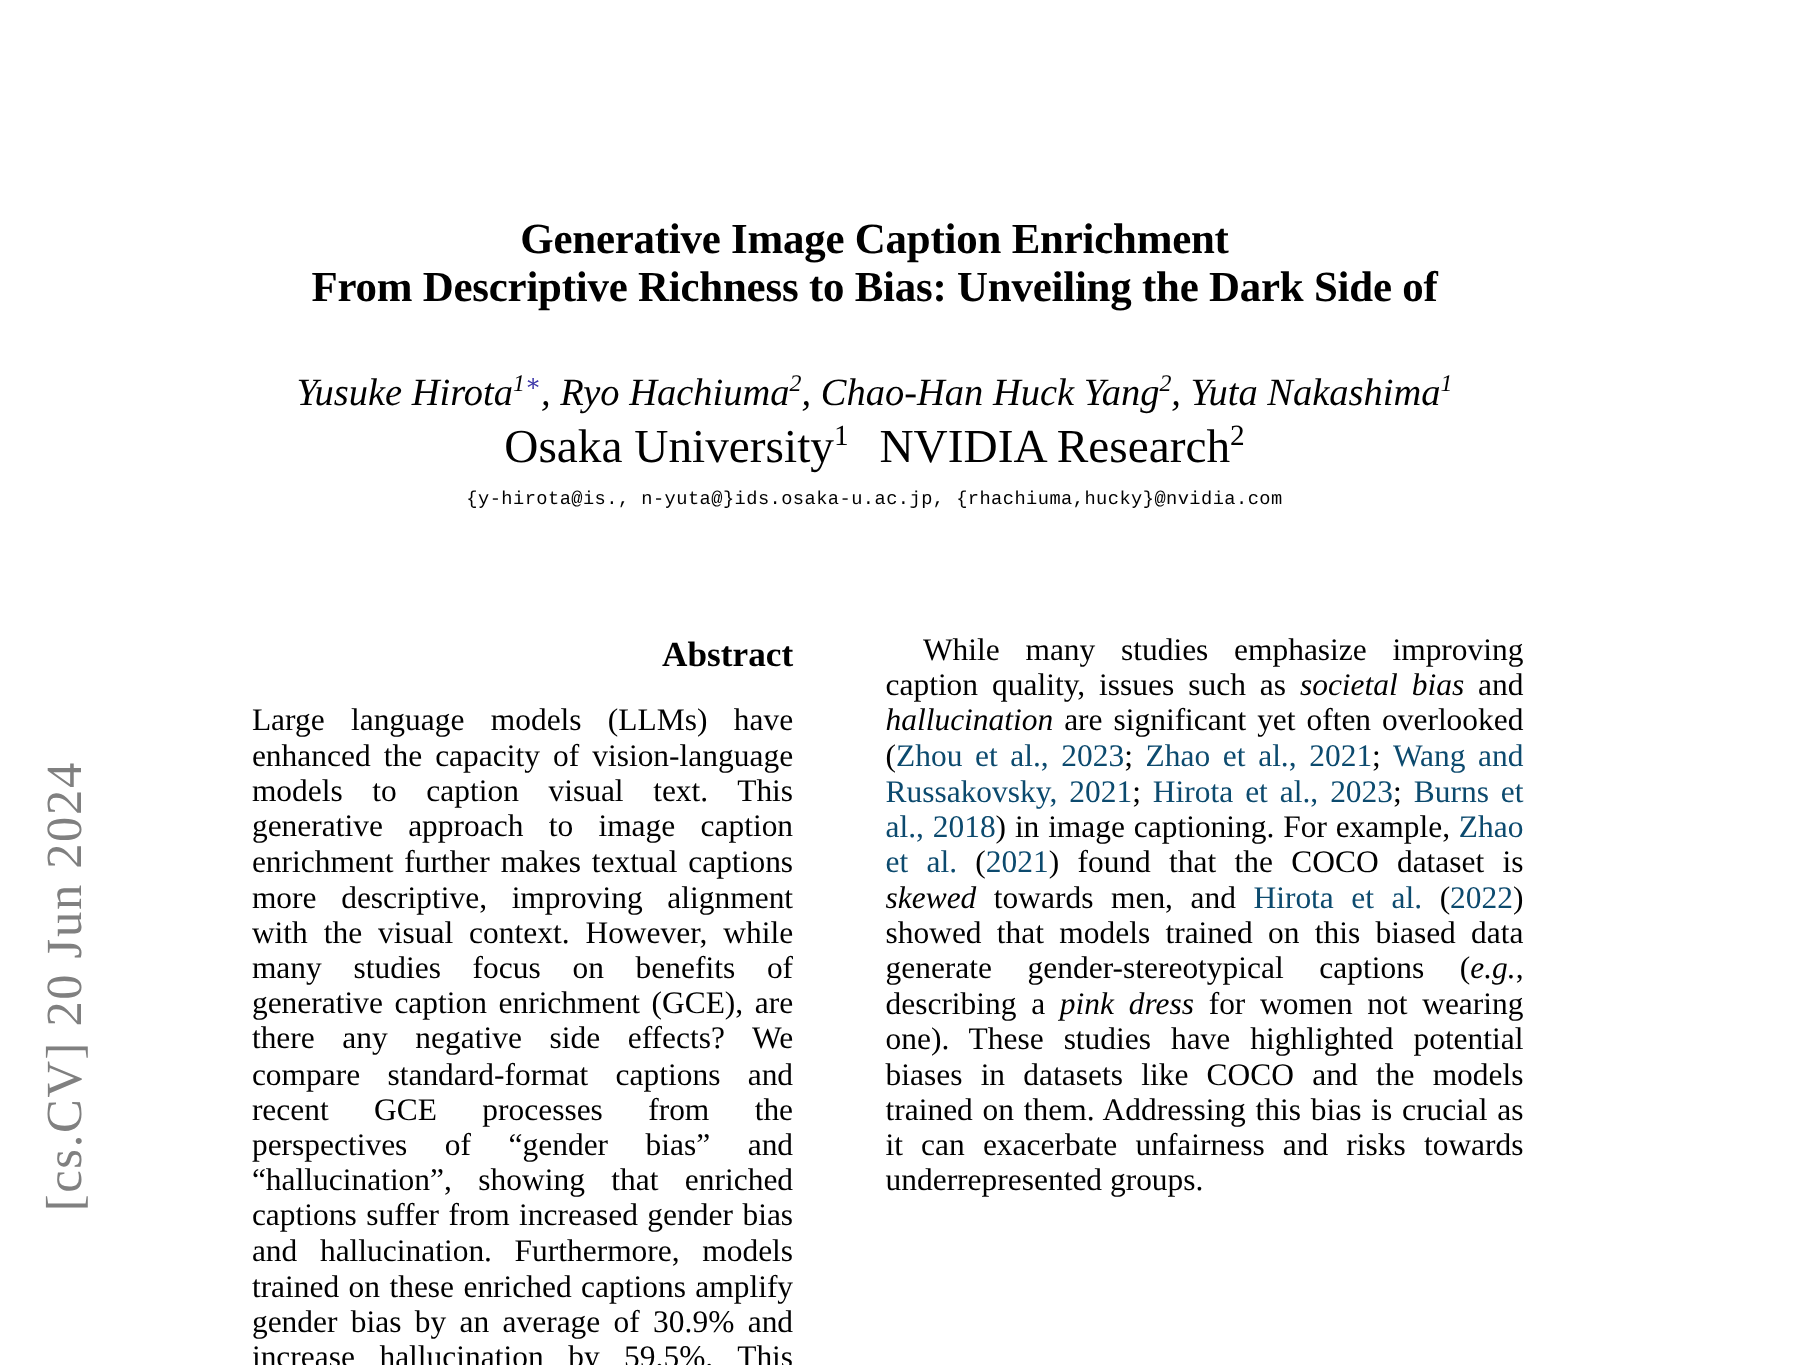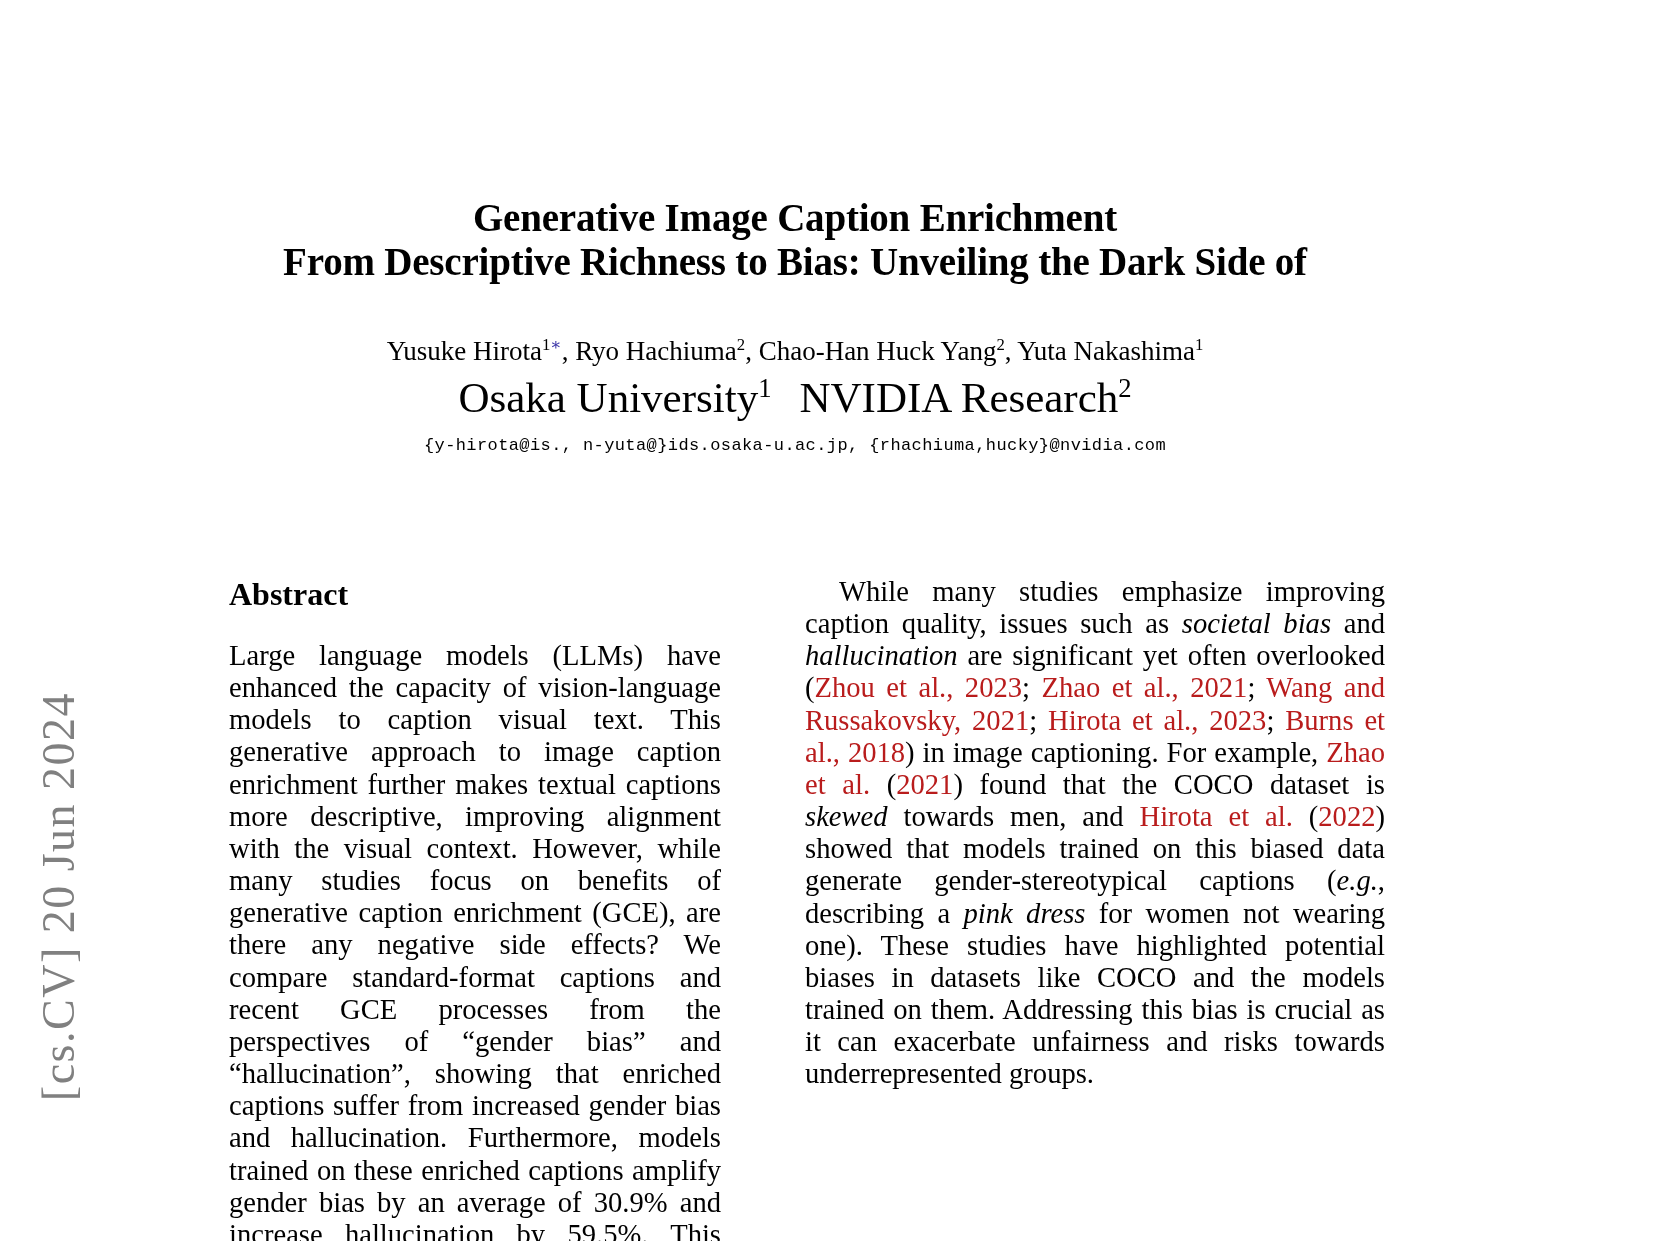--- a/index.html
+++ b/index.html
@@ -50,23 +50,24 @@
 
   
   .authors-block {
     position: absolute;
     left: 255px;
     top: 336px;
     width: 1080px;
     text-align: center;
   }
   .author-line {
-    font-size: 27px;
+    font-size: 35px;
     line-height: 1.18;
     white-space: nowrap;
+    font-style: italic;
   }
   .affil-line {
     font-size: 43px;
     line-height: 1.18;
     margin-top: 5px;
   }
   .affil-gap { display: inline-block; width: 28px; }
   sup {
     font-size: 0.62em;
     vertical-align: super;
@@ -94,31 +95,31 @@
     left: 229px;
     width: 492px;
   }
   .col-right {
     left: 805px;
     width: 580px;
   }
   .abstract-heading {
     font-size: 32px;
     font-weight: bold;
-    text-align: left;
+    text-align: right;
     margin: 0 0 28px 0;
   }
   .col p {
     margin: 0;
     text-indent: 0;
   }
   .col p.indent {
     text-indent: 34px;
   }
-  .cite { color: #b91c1c; }
+  .cite { color: #0c4a6e; }
   i { }
 </style>
 </head>
 <body>
 
 <div class="page">
 
   <div class="arxiv-stamp">[cs.CV]  20 Jun 2024</div>
 
   <div class="title-block">

